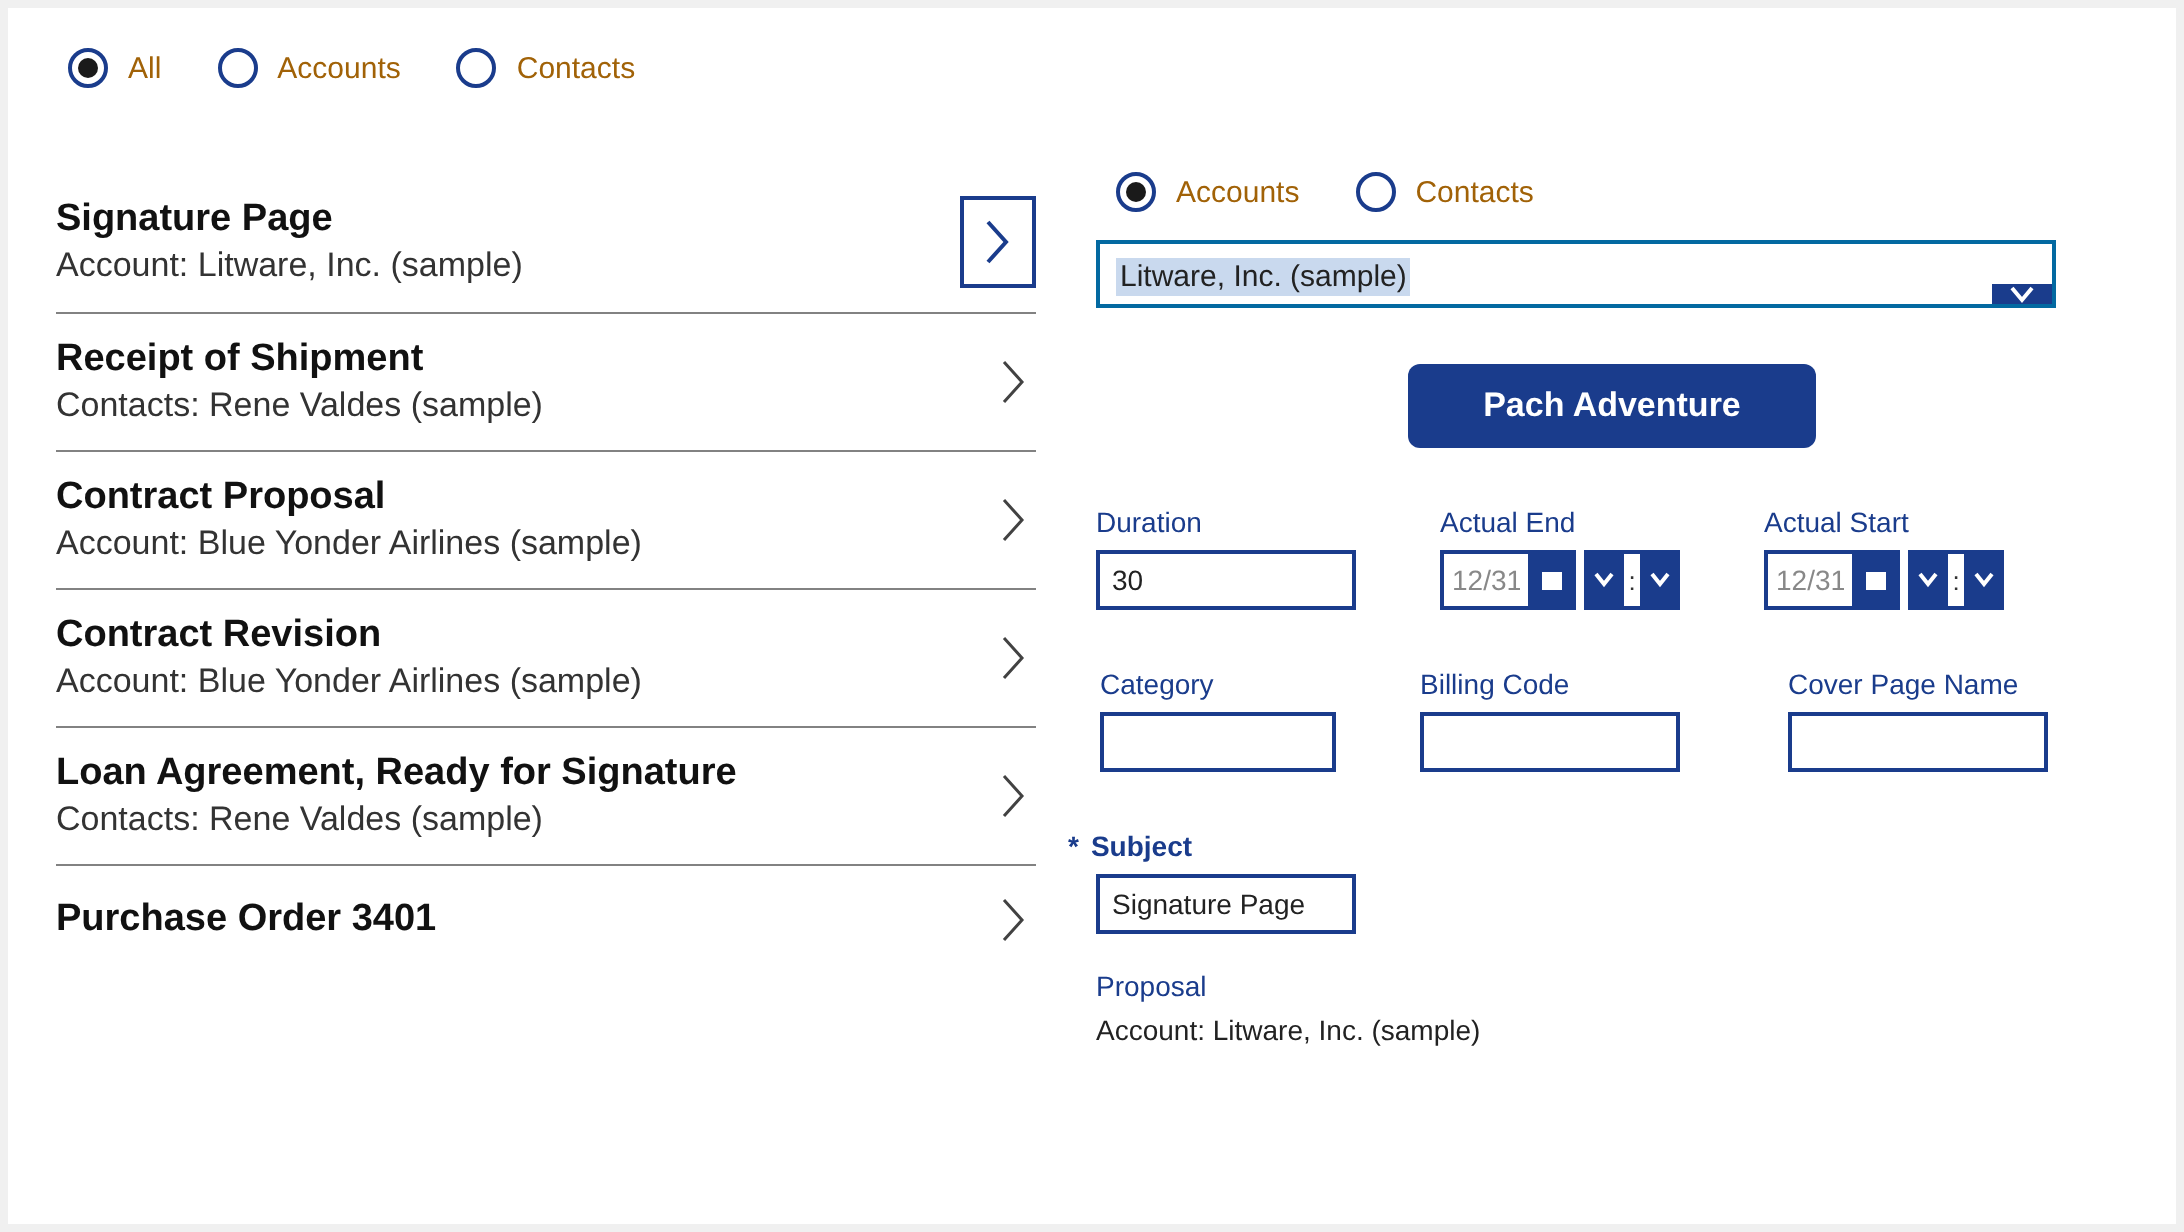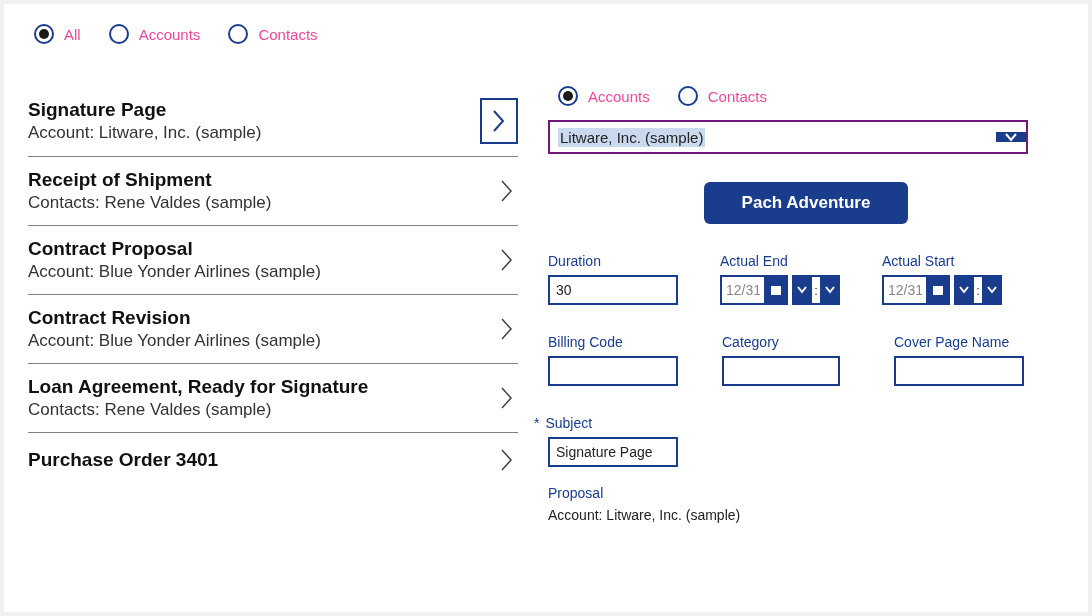--- a/index.html
+++ b/index.html
@@ -37,21 +37,21 @@
     justify-content: center;
   }
   .radio-circle.selected::after {
     content: "";
     width: 10px; height: 10px;
     background: #1a1a1a;
     border-radius: 50%;
   }
   .radio-label {
     font-size: 15px;
-    color: #ec4899;
+    color: #a16207;
   }
   .main {
     display: flex;
     gap: 30px;
   }
   .list-pane {
     width: 490px;
   }
   .list-item {
     border-bottom: 1px solid #828282;
@@ -97,23 +97,23 @@
   }
   .detail-filter {
     display: flex;
     gap: 28px;
     margin-bottom: 14px;
     margin-left: 10px;
   }
   .dropdown {
     width: 480px;
     height: 34px;
-    border: 2px solid #701a75;
-    display: flex;
-    align-items: center;
+    border: 2px solid #0369a1;
+    display: flex;
+    align-items: flex-end;
     margin-left: 0;
   }
   .dropdown-value {
     flex: 1;
     padding: 5px 8px;
     font-size: 15px;
     color: #222;
   }
   .dropdown-value span {
     background: #c9d9ee;
@@ -388,37 +388,37 @@
             <div class="time-select">
               <svg width="10" height="8" viewBox="0 0 10 8">
                   <polyline points="1,1 5,6 9,1"></polyline>
                 </svg>
             </div>
           </div>
         </div>
       </div>
 
       <div class="fields-row">
+        <div class="field" style="margin-left:2px;">
+          <div class="field-label">Category</div>
+          <input class="text-input w-118" value="" style="">
+        </div>
         <div class="field">
           <div class="field-label">Billing Code</div>
           <input class="text-input w-130" value="" style="">
         </div>
-        <div class="field" style="margin-left:2px;">
-          <div class="field-label">Category</div>
-          <input class="text-input w-118" value="" style="">
-        </div>
         <div class="field" style="margin-left:12px;">
           <div class="field-label">Cover Page Name</div>
           <input class="text-input w-130" value="" style="">
         </div>
       </div>
 
       <div class="fields-row" style="margin-left:-14px;">
         <div class="field">
-          <div class="field-label req" style="margin-left:0;">Subject</div>
+          <div class="field-label req" style="margin-left:0;font-weight:bold;">Subject</div>
           <input class="text-input w-130" style="margin-left: 14px;" value="Signature Page">
         </div>
       </div>
 
       <div class="regarding-block">
         <div class="regarding-label">Proposal</div>
         <div class="regarding-value">Account: Litware, Inc. (sample)</div>
       </div>
 
     </div>

